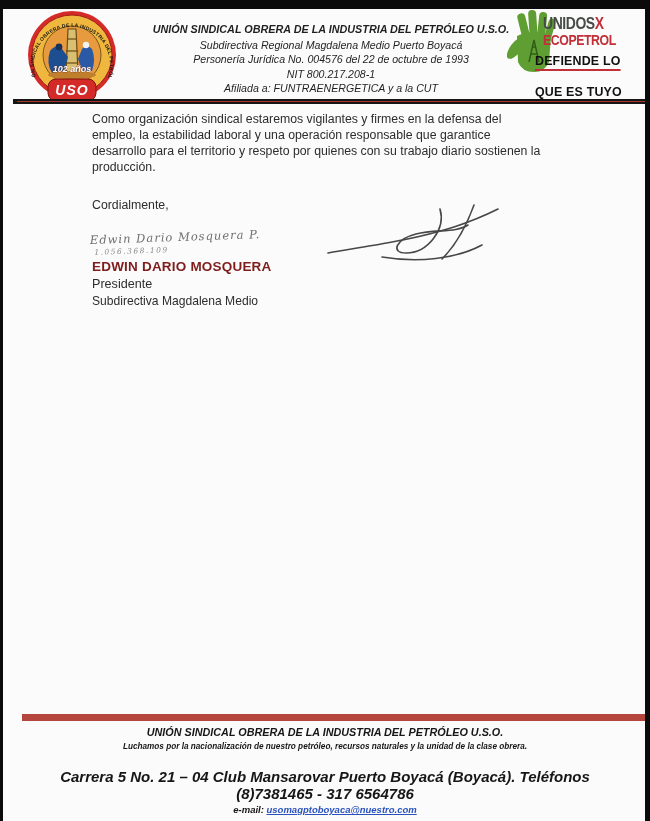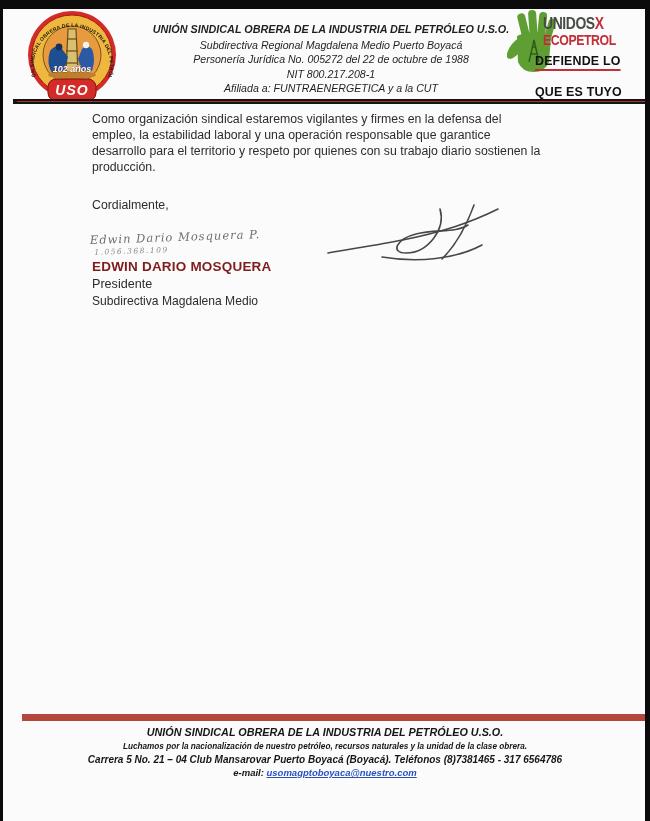--- a/index.html
+++ b/index.html
@@ -54,22 +54,22 @@
   .sig-block { position:absolute; top:259px; }
   .sig-left-block  { left:92px; }
   .sig-right-block { left:327px; }
   .sig-name  { font-weight:bold; font-size:13.5px; color:#7f1d1d; white-space:pre; letter-spacing:0.2px; }
   .sig-title { font-size:12.6px; margin-top:3px; }
   .sig-sub   { font-size:12.1px; margin-top:3px; }
 
   
   .footer-text { position:absolute; top:726px; left:20px; right:20px; text-align:center; color:#161616; }
   .f1 { font-weight:bold; font-style:italic; font-size:10.8px; margin-bottom:4px; }
-  .f2 { font-weight:bold; font-style:italic; font-size:8.2px; margin-bottom:3px; }
-  .f3 { font-weight:bold; font-style:italic; font-size:10px; margin-bottom:2px; }
+  .f2 { font-weight:bold; font-style:italic; font-size:8.2px; margin-bottom:17px; }
+  .f3 { font-weight:bold; font-style:italic; font-size:15px; margin-bottom:2px; }
   .f4 { font-weight:bold; font-style:italic; font-size:9.5px; }
   .f4 a { color:#2a52be; text-decoration:underline; }
 </style>
 </head>
 <body>
 
 <div class="page">
 
   <div class="frame-top"></div>
   <div class="frame-left"></div>
@@ -103,21 +103,21 @@
     </text>
     <text x="60" y="63" text-anchor="middle" font-size="9" font-style="italic" font-weight="bold" fill="#ffffff" stroke="#7a2a1a" stroke-width="0.5" paint-order="stroke" font-family="Liberation Sans, sans-serif">102 años</text>
 
     <rect x="36" y="70" width="48" height="22" rx="8" fill="#d42a28" stroke="#7c1410" stroke-width="1"></rect>
     <text x="60" y="86" text-anchor="middle" font-size="14" font-weight="bold" font-style="italic" fill="#ffffff" letter-spacing="1" font-family="Liberation Sans, sans-serif">USO</text>
   </svg>
 
   <div class="header-center">
     <div class="hc1">UNIÓN SINDICAL OBRERA DE LA INDUSTRIA DEL PETRÓLEO U.S.O.</div>
     <div class="hc">Subdirectiva Regional Magdalena Medio Puerto Boyacá</div>
-    <div class="hc">Personería Jurídica No. 005272 del 22 de octubre de 1988</div>
+    <div class="hc">Personería Jurídica No. 004576 del 22 de octubre de 1993</div>
     <div class="hc">NIT 800.217.208-1</div>
     <div class="hc">Afiliada a: FUNTRAENERGETICA y a la CUT</div>
   </div>
 
   <div class="logo-right">
     <svg class="hand-svg" viewBox="0 0 56 64">
       <g fill="#5f9e33">
         <rect x="13" y="3" width="8" height="30" rx="4" transform="rotate(-14 17 18)"></rect>
         <rect x="22" y="0" width="8" height="32" rx="4" transform="rotate(-4 26 16)"></rect>
         <rect x="31" y="2" width="8" height="30" rx="4" transform="rotate(6 35 17)"></rect>

